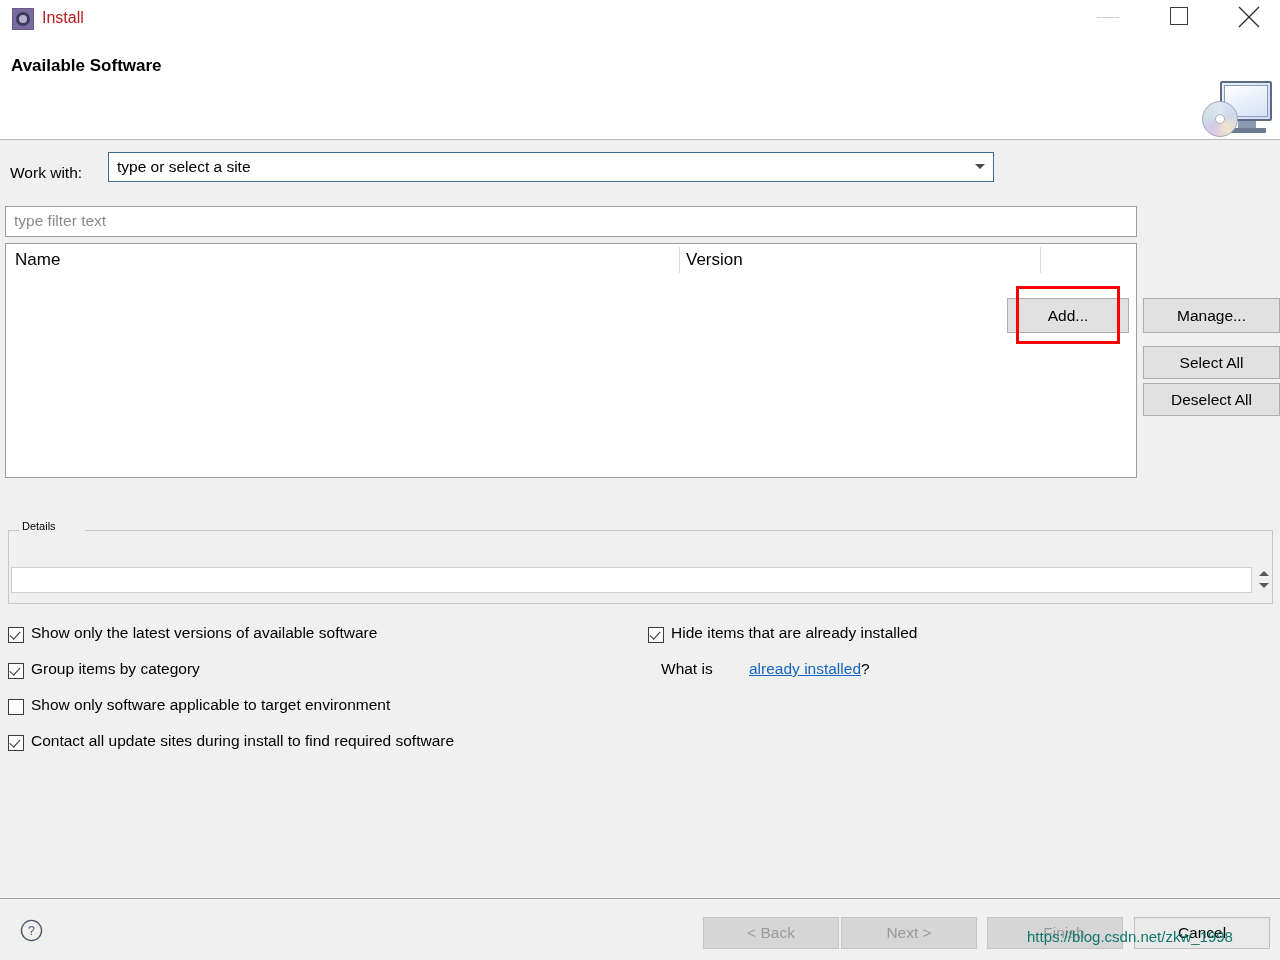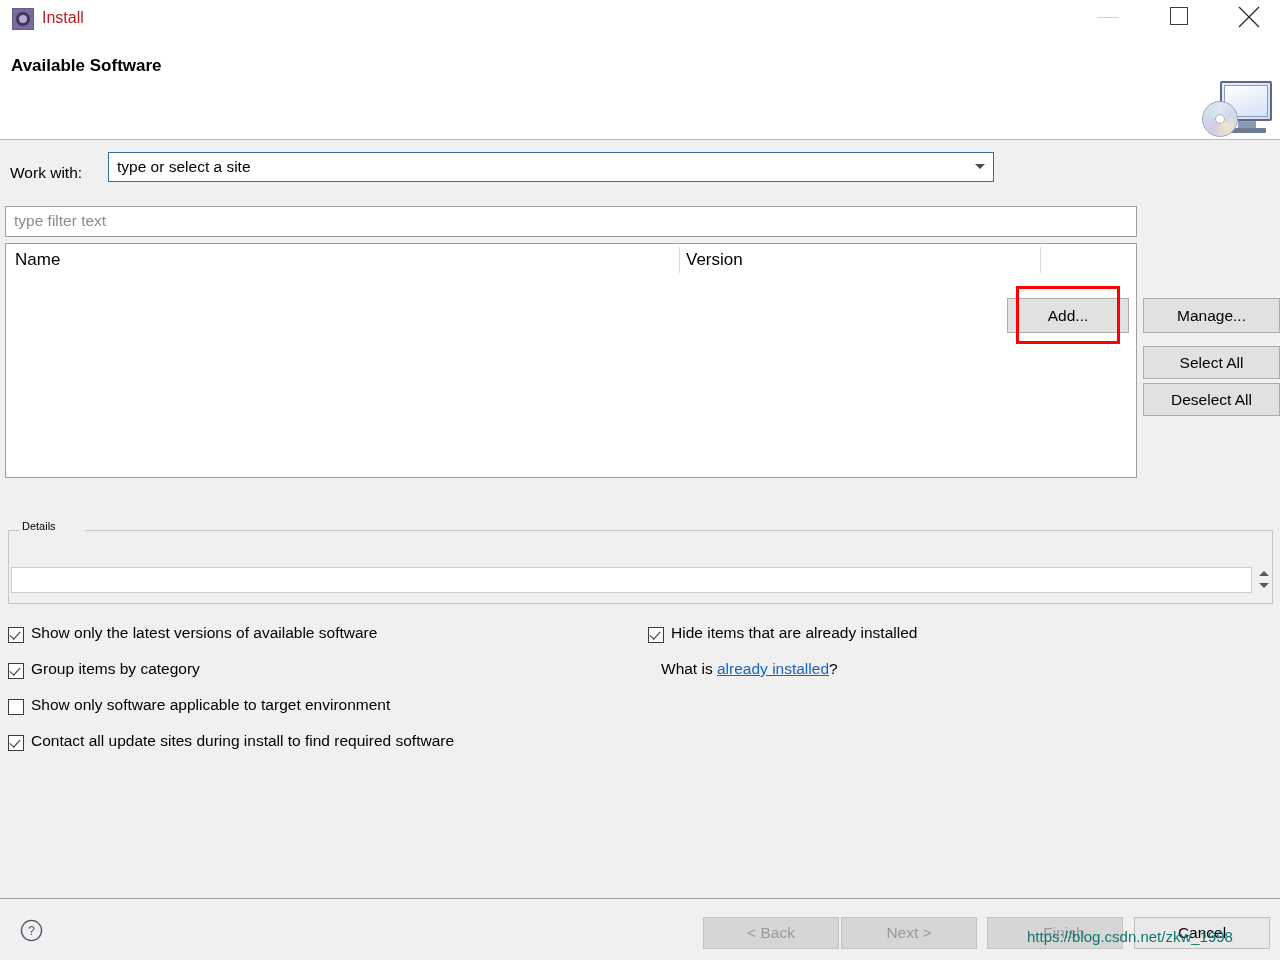--- a/index.html
+++ b/index.html
@@ -373,20 +373,21 @@
 
   .whatis {
     position: absolute;
     left: 661px; top: 520px;
     font-size: 15.5px;
   }
   .whatis a {
     color: #1565c0;
     text-decoration: underline;
     cursor: pointer;
+    margin-left: 32px;
   }
 
   
   .footer {
     position: absolute;
     top: 898px; left: 0;
     width: 1280px; height: 62px;
     background: #f0f0f0;
     border-top: 1px solid #9e9e9e;
     box-sizing: border-box;

